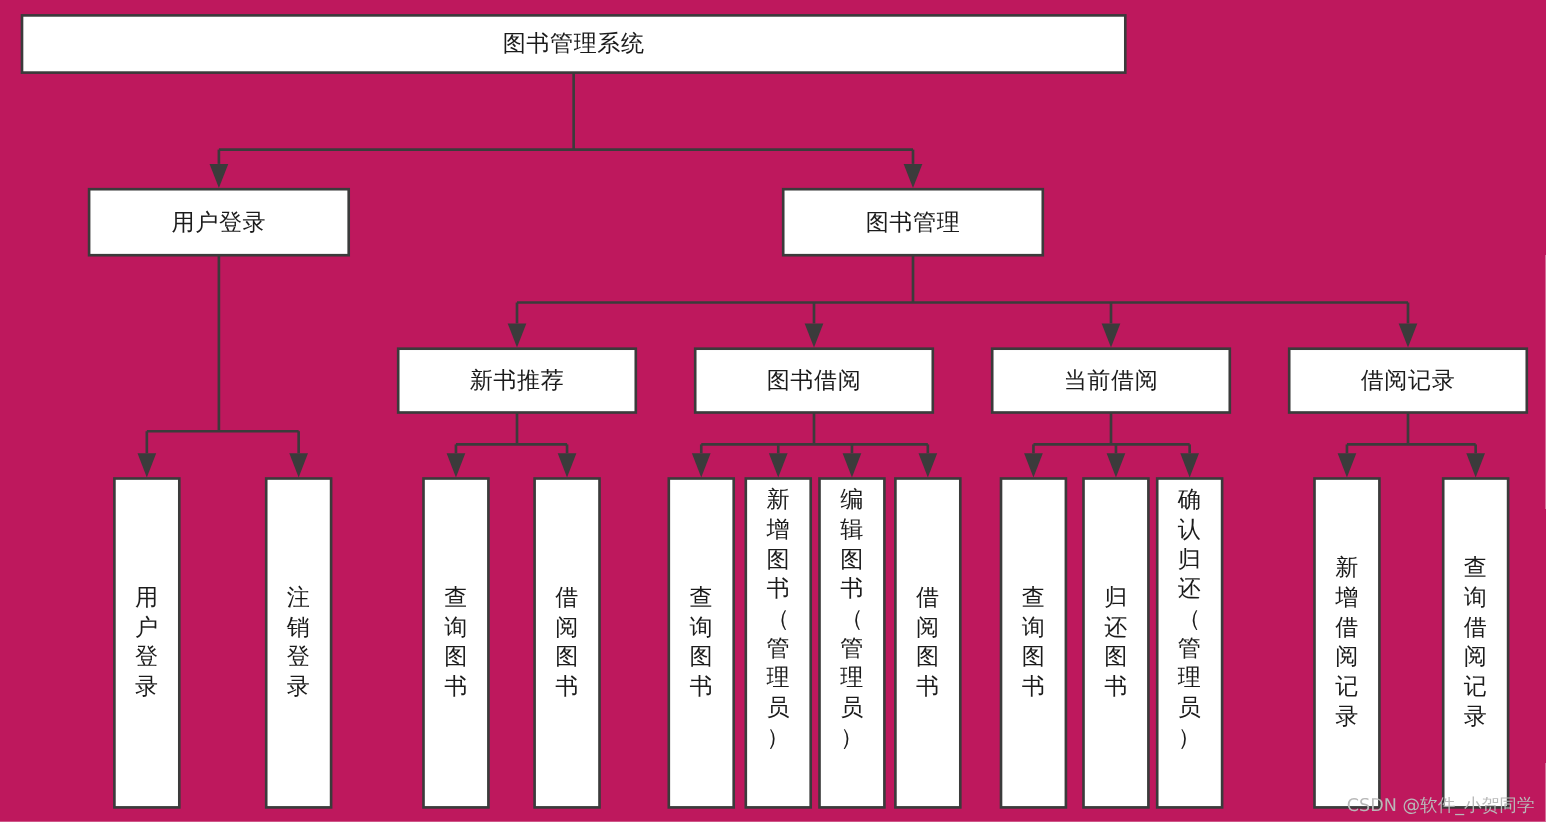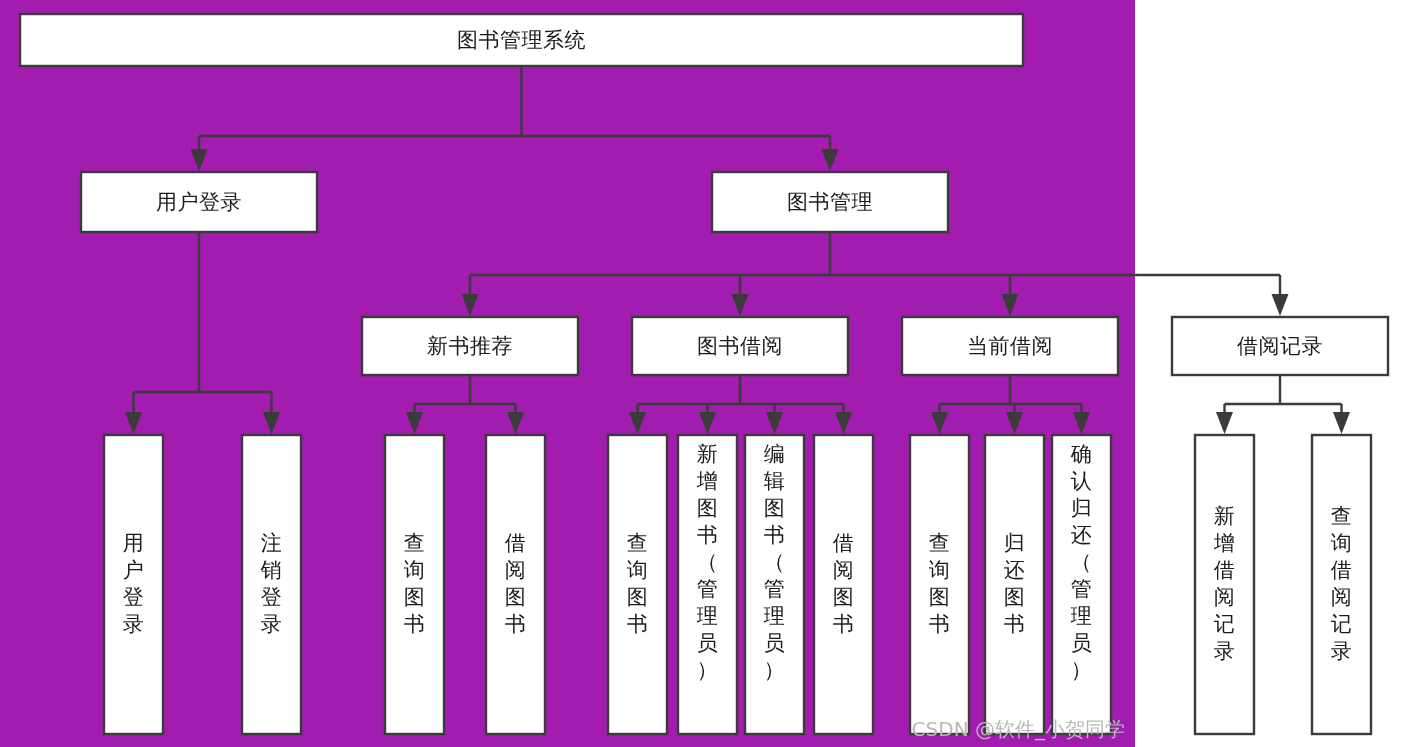--- a/index.html
+++ b/index.html
@@ -9,23 +9,23 @@
     background: #ffffff;
   }
   body {
     width: 1405px;
     height: 747px;
     overflow: hidden;
     font-family: "DejaVu Sans", "Liberation Sans", sans-serif;
   }
   #diagram-root {
     position: relative;
-    width: 1135px;
+    width: 1405px;
     height: 747px;
-    background: #a21caf;
+    background: #be185d;
   }
   svg.diagram-canvas {
     position: absolute;
     left: 0;
     top: 0;
     width: 1405px;
     height: 747px;
     display: block;
   }
   .node-box {
@@ -56,21 +56,21 @@
   }
   .arrow-head {
     fill: #3b3b3b;
     stroke: none;
   }
   .watermark {
     position: absolute;
     right: 10px;
     bottom: 4px;
     font-family: "DejaVu Sans", "Liberation Sans", sans-serif;
-    font-size: 20px;
+    font-size: 16px;
     color: #b9b9b9;
     white-space: nowrap;
     pointer-events: none;
     user-select: none;
   }
 </style>
 </head>
 <body>
 
 <div id="diagram-root">

